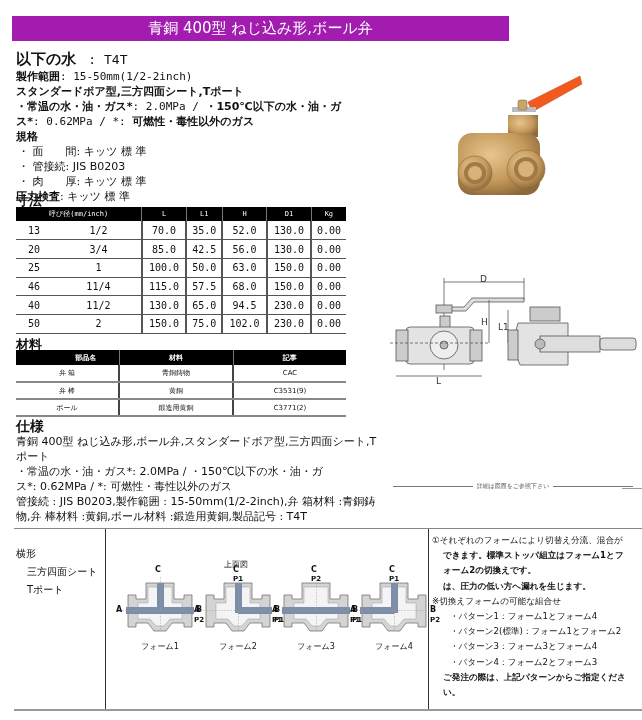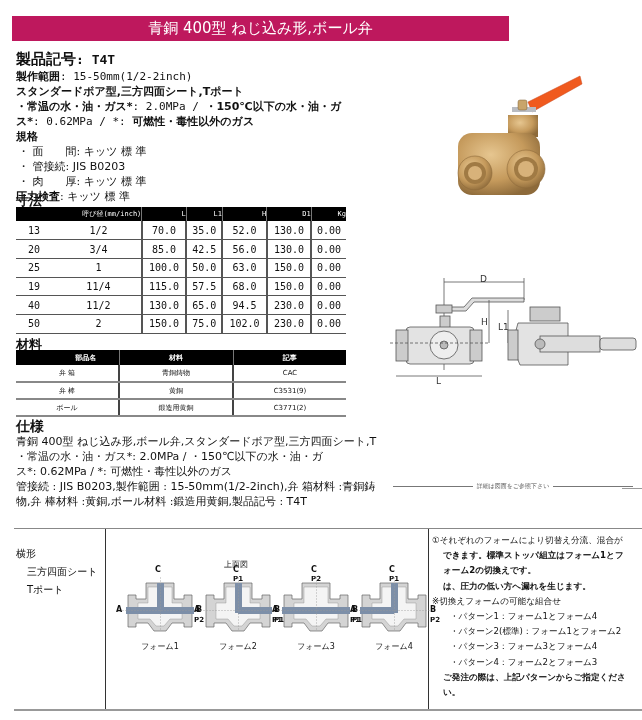--- a/index.html
+++ b/index.html
@@ -1,33 +1,33 @@
 <!DOCTYPE html>
 <html><head>
 <meta charset="utf-8">
 <style>
   * { box-sizing: border-box; margin: 0; padding: 0; }
   html, body { width: 642px; height: 720px; background: #fff; overflow: hidden; }
   body { font-family: "DejaVu Sans", "Liberation Sans", sans-serif; color: #111; position: relative; }
   .mono { font-family: "DejaVu Sans Mono", "Liberation Mono", monospace; }
-  #title { position: absolute; left: 12px; top: 16px; width: 497px; height: 25px; background:#be185d; color:#fff;
+  #title { position: absolute; left: 12px; top: 16px; width: 497px; height: 25px; background:#a21caf; color:#fff;
     display:flex; align-items:center; justify-content:center; font-size:15px; }
   #title { width: 497px; }
 
   .info { position: absolute; left: 16px; top: 50px; width: 360px; font-size: 11px; line-height: 15px; }
   .info .pn { font-size: 15px; font-weight: bold; line-height: 19px; }
-  .info .pn .v { font-weight: bold; font-size: 13px; }
+  .info .pn .v { font-weight: normal; font-size: 13px; margin-left: 12px; }
   .info b { font-weight: bold; }
   .info .indent { padding-left: 2px; }
 
   .sec-title { position: absolute; left: 16px; font-size: 13px; font-weight: bold; }
 
   table { border-collapse: collapse; position: absolute; left: 16px; }
   .dim { top: 207px; width: 330px; font-size: 10px; }
-  .dim th { background: #000; color: #fff; font-size: 7px; font-weight: normal; height: 14px; border-left: 1px solid #777; text-align: right; }
+  .dim th { background: #000; color: #fff; font-size: 7px; font-weight: normal; height: 14px; border-left: 1px solid #777; }
   .dim th:first-child { border-left: none; }
   .dim td { height: 18.7px; text-align: center; border-bottom: 1px solid #555; }
   .dim td.sep { border-left: 2px solid #555; }
   .dim td.c15 { text-align: left; padding-left: 12px; width: 40px; }
 
   .mat { top: 350px; width: 330px; font-size: 7px; }
   .mat th { background:#000; color:#fff; font-weight:bold; height: 15px; border-left: 1px solid #777; }
   .mat th:first-child { border-left: none; padding-left: 37px; }
   .mat td { height: 17px; text-align:center; border-bottom: 2px solid #888; }
   .mat td.sep { border-left: 2px solid #444; margin-left: 6px; }
@@ -59,21 +59,21 @@
   .notes .ind { padding-left: 11px; font-weight: bold; }
   .notes .ind2 { padding-left: 18px; }
 </style>
 </head>
 <body>
 
 <div id="title">青銅 400型 ねじ込み形,ボール弁</div>
 
 <div class="info">
   <div class="pn">
-    <span>製品記号</span><span class="v mono">: T4T</span>
+    <span>以下の水</span><span class="v mono">: T4T</span>
   </div>
   <div><b>製作範囲</b><span class="mono">: 15-50mm(1/2-2inch)</span></div>
   <div><b>スタンダードボア型,三方四面シート,Tポート</b></div>
   <div><b>・常温の水・油・ガス*</b><span class="mono">: 2.0MPa / </span><b>・150℃以下の水・油・ガ</b></div>
   <div><b>ス*</b><span class="mono">: 0.62MPa / *: </span><b>可燃性・毒性以外のガス</b></div>
   <div><b>規格</b></div>
   <div class="indent">・ 面　　間: キッツ 標 準</div>
   <div class="indent">・ 管接続: JIS B0203</div>
   <div class="indent">・ 肉　　厚: キッツ 標 準</div>
   <div><b>圧力検査</b><span>: キッツ 標 準</span></div>
@@ -113,21 +113,21 @@
       <tr>
         <td class="c15">25</td>
         <td>1</td>
         <td class="sep">100.0</td>
         <td class="sep">50.0</td>
         <td class="sep">63.0</td>
         <td class="sep">150.0</td>
         <td class="sep">0.00</td>
       </tr>
       <tr>
-        <td class="c15">19</td>
+        <td class="c15">46</td>
         <td>11/4</td>
         <td class="sep">115.0</td>
         <td class="sep">57.5</td>
         <td class="sep">68.0</td>
         <td class="sep">150.0</td>
         <td class="sep">0.00</td>
       </tr>
       <tr>
         <td class="c15">40</td>
         <td>11/2</td>
@@ -173,20 +173,21 @@
         <td>ボール</td>
         <td class="sep">鍛造用黄銅</td>
         <td class="sep">C3771(2)</td>
       </tr>
     </tbody>
 </table>
 
 <div class="spec">
   <div class="h">仕様</div>
   <div>青銅 400型 ねじ込み形,ボール弁,スタンダードボア型,三方四面シート,T</div>
+  <div>ポート</div>
   <div>・常温の水・油・ガス*: 2.0MPa / ・150℃以下の水・油・ガ</div>
   <div>ス*: 0.62MPa / *: 可燃性・毒性以外のガス</div>
   <div>管接続 : JIS B0203,製作範囲 : 15-50mm(1/2-2inch),弁 箱材料 :青銅鋳</div>
   <div>物,弁 棒材料 :黄銅,ボール材料 :鍛造用黄銅,製品記号 : T4T</div>
 </div>
 
 <svg class="photo" viewBox="0 0 200 130">
   <defs>
     <radialGradient id="br" cx="40%" cy="35%" r="70%">
       <stop offset="0" stop-color="#e6c690"></stop>

